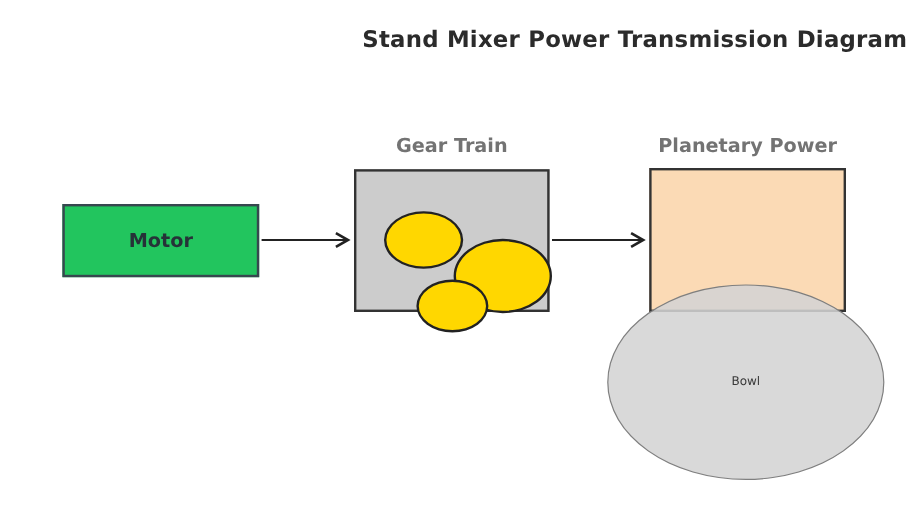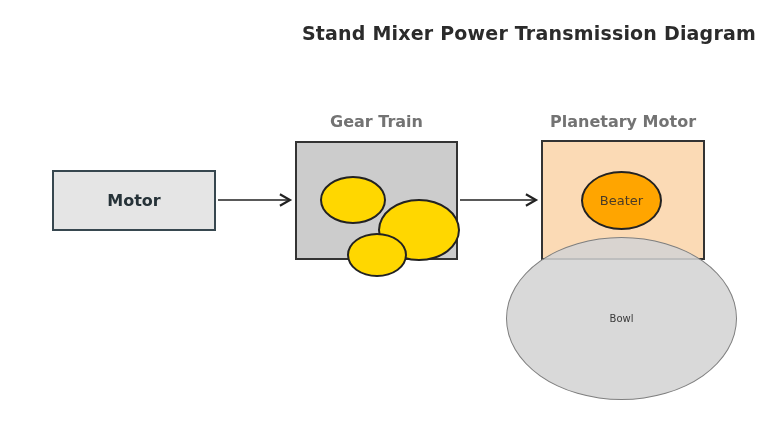--- a/index.html
+++ b/index.html
@@ -92,35 +92,32 @@
       <marker id="arrow-head" viewBox="0 0 10 10" refX="8" refY="5" markerWidth="9" markerHeight="9" orient="auto">
         <path d="M1,1 L8,5 L1,9" fill="none" stroke="#222222" stroke-width="1.5"></path>
       </marker>
     </defs>
     <line x1="218" y1="200" x2="290" y2="200" stroke="#222222" stroke-width="1.6" marker-end="url(#arrow-head)"></line>
     <line x1="460" y1="200" x2="536" y2="200" stroke="#222222" stroke-width="1.6" marker-end="url(#arrow-head)"></line>
   </svg>
 
   <div class="node-label gear-label">Gear Train</div>
 
-  <div class="node-label planetary-label">Planetary Motor</div>
+  <div class="node-label planetary-label">Planetary Power</div>
 
-  <div class="box motor" style="background-color: #e5e5e5;">
+  <div class="box motor" style="background-color: #22c55e;">
     <span>Motor</span>
   </div>
 
   <div class="box gear-box" style="background-color: rgb(204, 204, 204);"></div>
 
   <div class="gear gear-a" style="background-color: rgb(255, 215, 0);"></div>
   <div class="gear gear-b" style="background-color: rgb(255, 215, 0);"></div>
   <div class="gear gear-c" style="background-color: rgb(255, 215, 0);"></div>
 
   <div class="box planetary-box" style="background-color: rgb(251, 218, 181);"></div>
 
-  <div class="ellipse beater" style="background-color: rgb(255, 165, 0);">
-    <span>Beater</span>
-  </div>
 
   <div class="ellipse bowl" style="background-color: rgba(211, 211, 211, 0.87);">
     <span>Bowl</span>
   </div>
 
 </div>
 
 </body></html>

